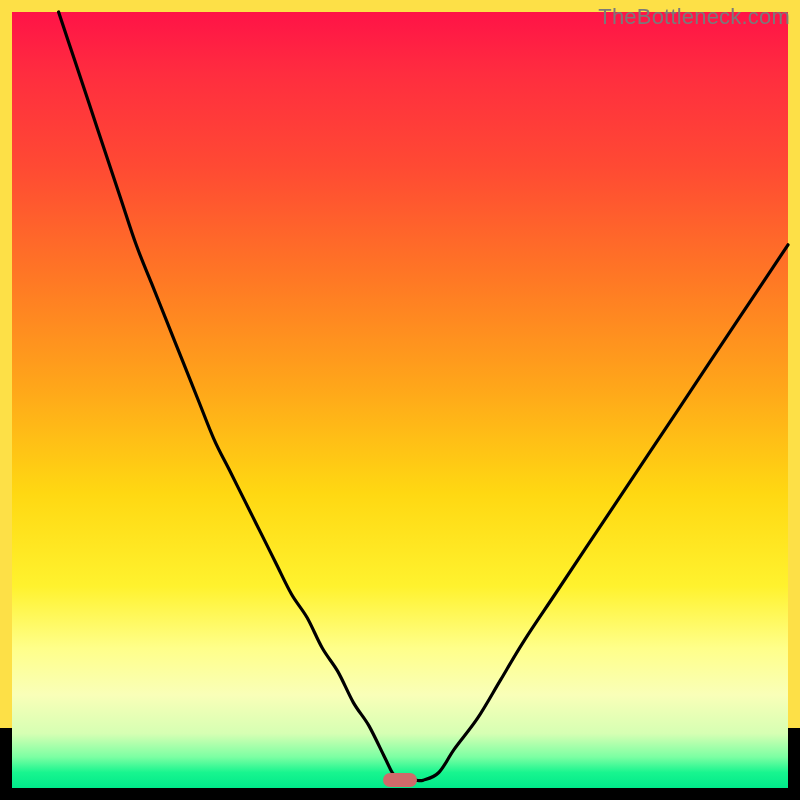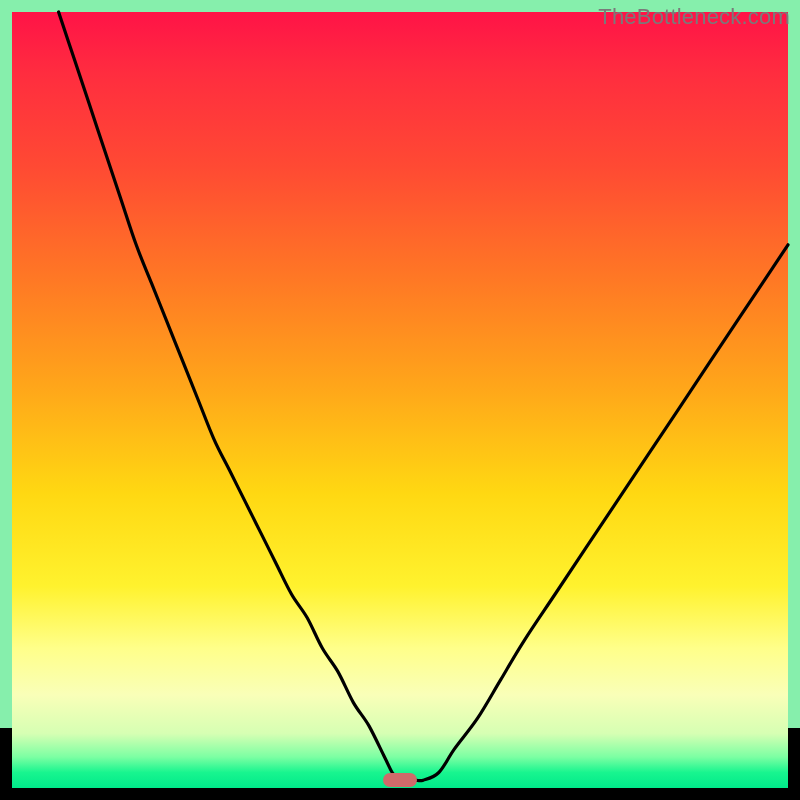--- a/index.html
+++ b/index.html
@@ -8,21 +8,21 @@
     width: 800px;
     height: 800px;
     overflow: hidden;
     font-family: Arial, Helvetica, sans-serif;
     background: #000;
   }
   .frame {
     position: relative;
     width: 800px;
     height: 728px;
-    background: #86efac;
+    background: #fde047;
   }
   .plot-area {
     position: absolute;
     left: 12px;
     top: 12px;
     width: 776px;
     height: 776px;
     
     background: linear-gradient(
       to bottom,

